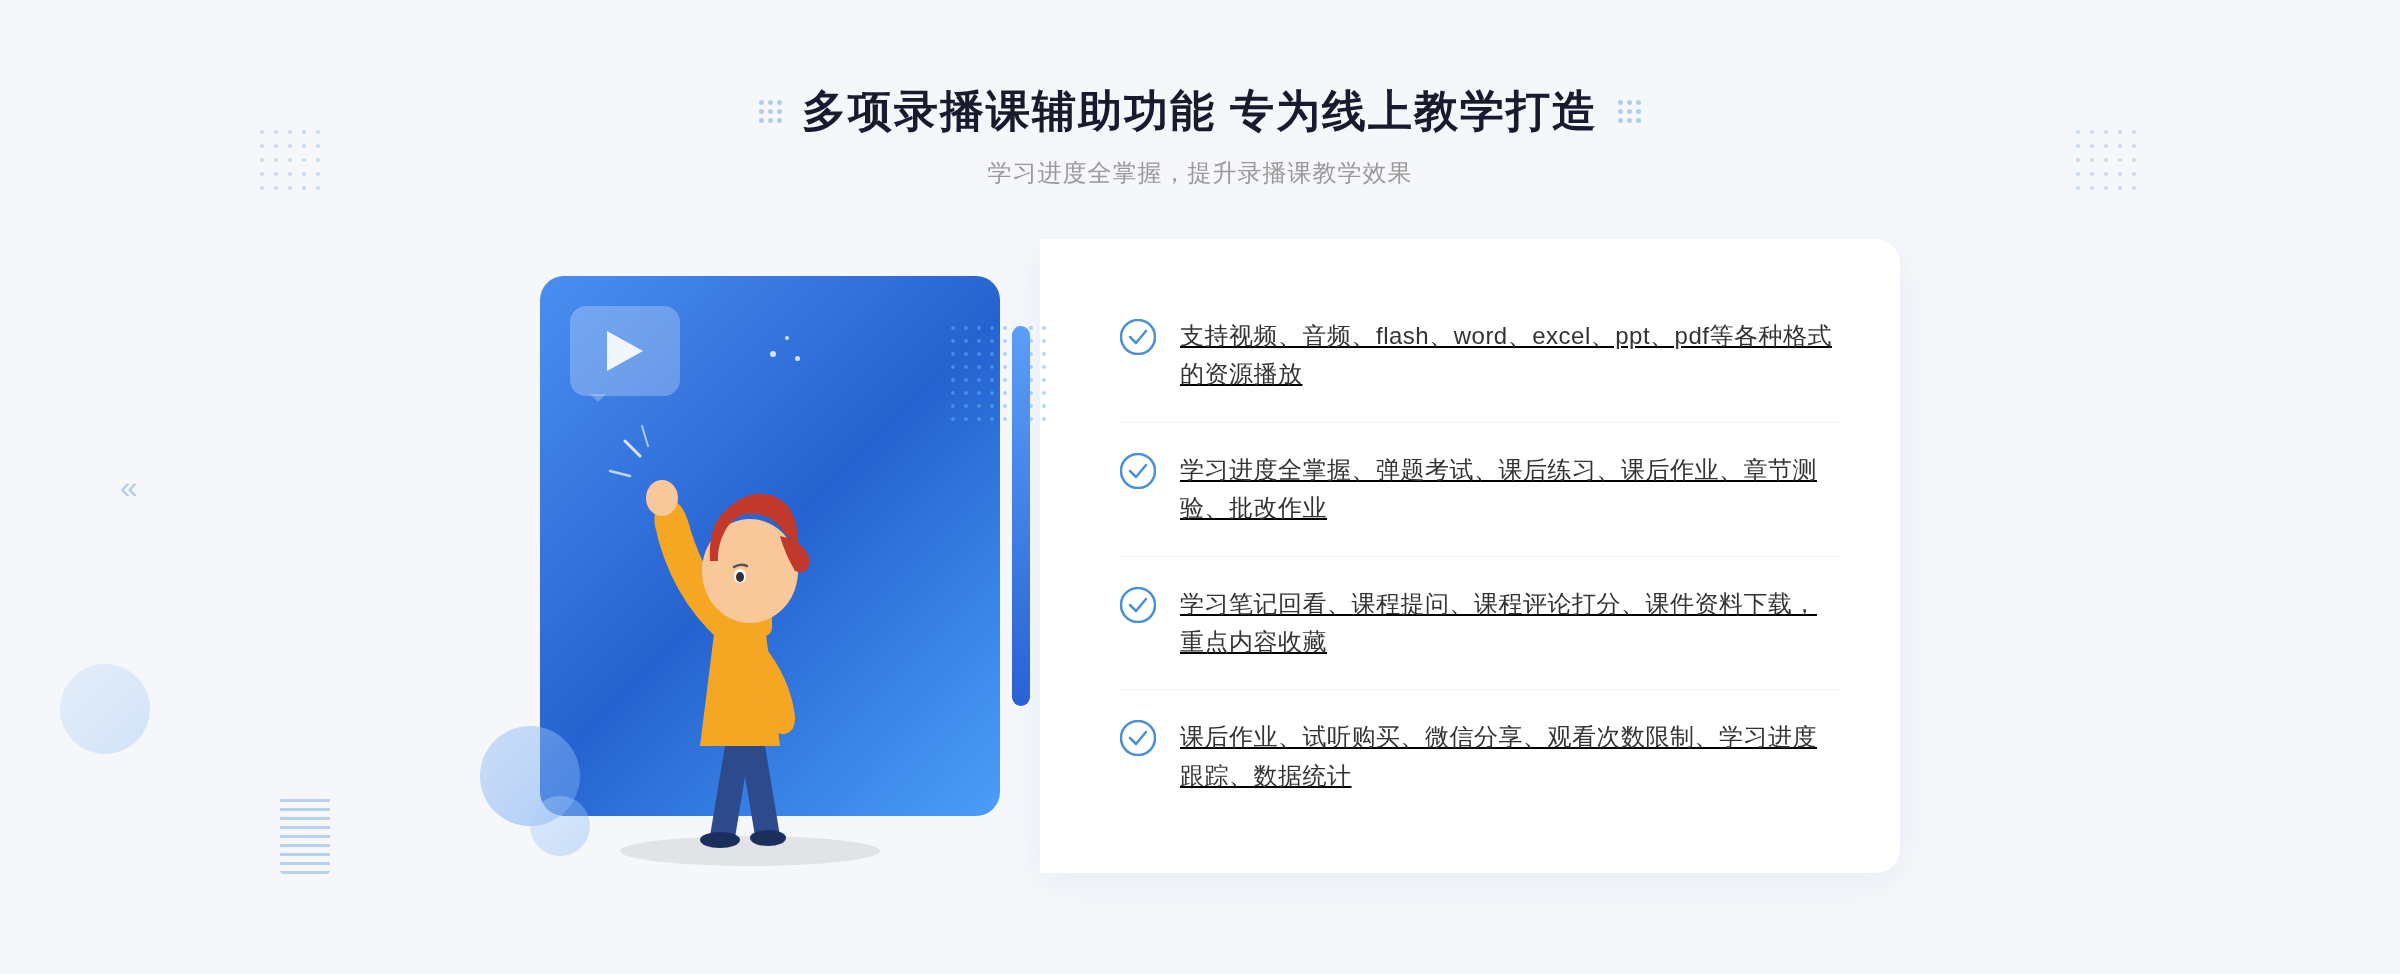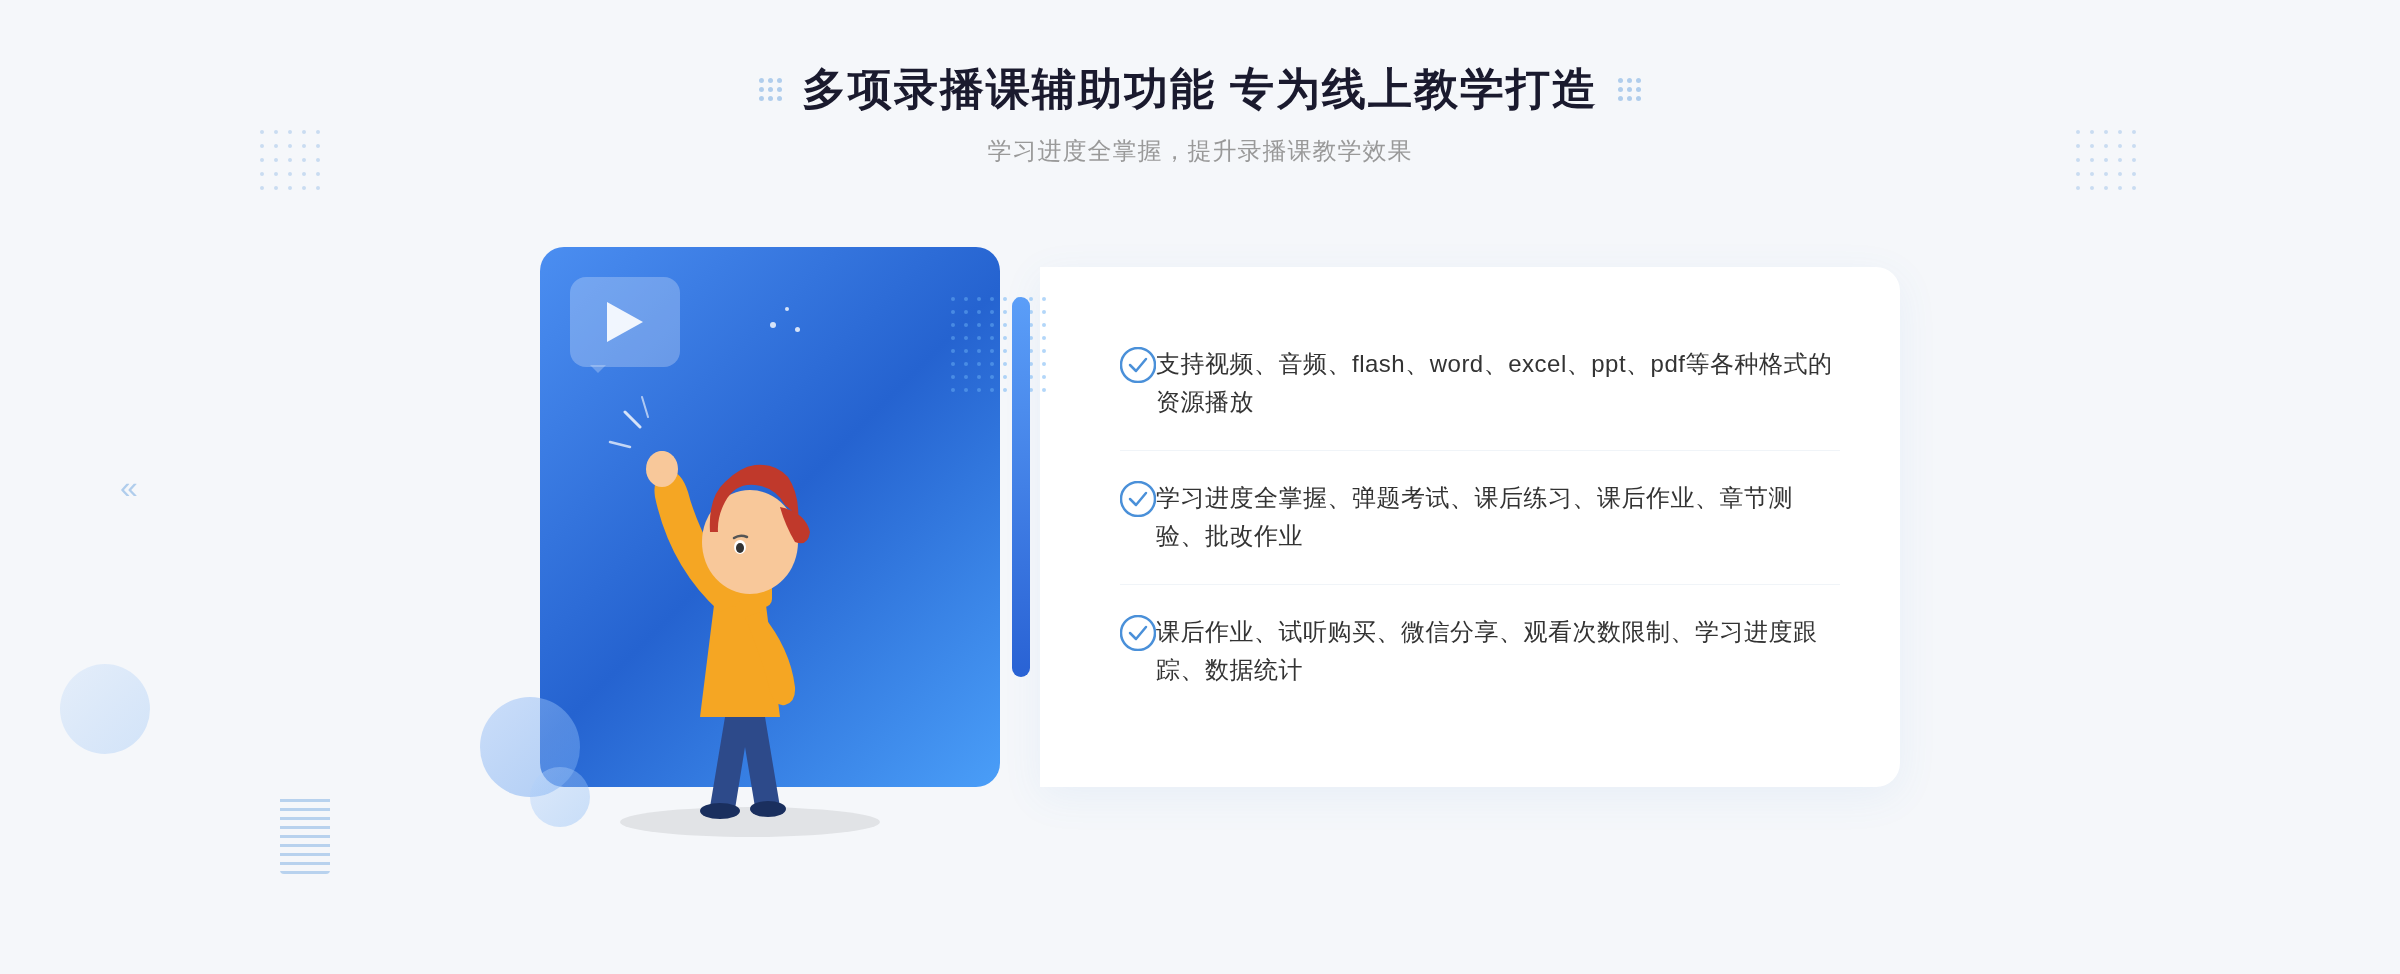--- a/index.html
+++ b/index.html
@@ -31,20 +31,21 @@
       display: flex;
       flex-direction: column;
       align-items: center;
     }
 
     .title-row {
       display: flex;
       align-items: center;
       gap: 20px;
       margin-bottom: 16px;
+      margin-top: 22px;
     }
 
     .title-dots {
       display: flex;
       flex-direction: column;
       gap: 4px;
       opacity: 0.4;
     }
     .title-dots span {
       display: flex;
@@ -225,20 +226,22 @@
       margin-left: -20px;
       z-index: 1;
       box-shadow: 0 10px 40px rgba(74, 144, 217, 0.08);
     }
 
     .feature-item {
       display: flex;
       align-items: flex-start;
       padding: 28px 0;
       border-bottom: 1px solid #f0f4f8;
+      gap: 24px;
+      text-decoration: underline;
     }
     .feature-item:last-child {
       border-bottom: none;
     }
 
     .check-icon {
       width: 36px;
       height: 36px;
       flex-shrink: 0;
       margin-top: 2px;
@@ -589,20 +592,29 @@
       <div class="feature-item">
         <div class="check-icon">
           <svg viewBox="0 0 36 36" fill="none" xmlns="http://www.w3.org/2000/svg">
             <circle cx="18" cy="18" r="17" stroke="#4a90d9" stroke-width="2.5"></circle>
             <path d="M10 18 L16 24 L26 12" stroke="#4a90d9" stroke-width="2.5" stroke-linecap="round" stroke-linejoin="round"></path>
           </svg>
         </div>
         <span class="feature-text">学习进度全掌握、弹题考试、课后练习、课后作业、章节测验、批改作业</span>
       </div>
 
+      <div class="feature-item">
+        <div class="check-icon">
+          <svg viewBox="0 0 36 36" fill="none" xmlns="http://www.w3.org/2000/svg">
+            <circle cx="18" cy="18" r="17" stroke="#4a90d9" stroke-width="2.5"></circle>
+            <path d="M10 18 L16 24 L26 12" stroke="#4a90d9" stroke-width="2.5" stroke-linecap="round" stroke-linejoin="round"></path>
+          </svg>
+        </div>
+        <span class="feature-text">学习笔记回看、课程提问、课程评论打分、课件资料下载，重点内容收藏</span>
+      </div>
 
       <div class="feature-item">
         <div class="check-icon">
           <svg viewBox="0 0 36 36" fill="none" xmlns="http://www.w3.org/2000/svg">
             <circle cx="18" cy="18" r="17" stroke="#4a90d9" stroke-width="2.5"></circle>
             <path d="M10 18 L16 24 L26 12" stroke="#4a90d9" stroke-width="2.5" stroke-linecap="round" stroke-linejoin="round"></path>
           </svg>
         </div>
         <span class="feature-text">课后作业、试听购买、微信分享、观看次数限制、学习进度跟踪、数据统计</span>
       </div>

